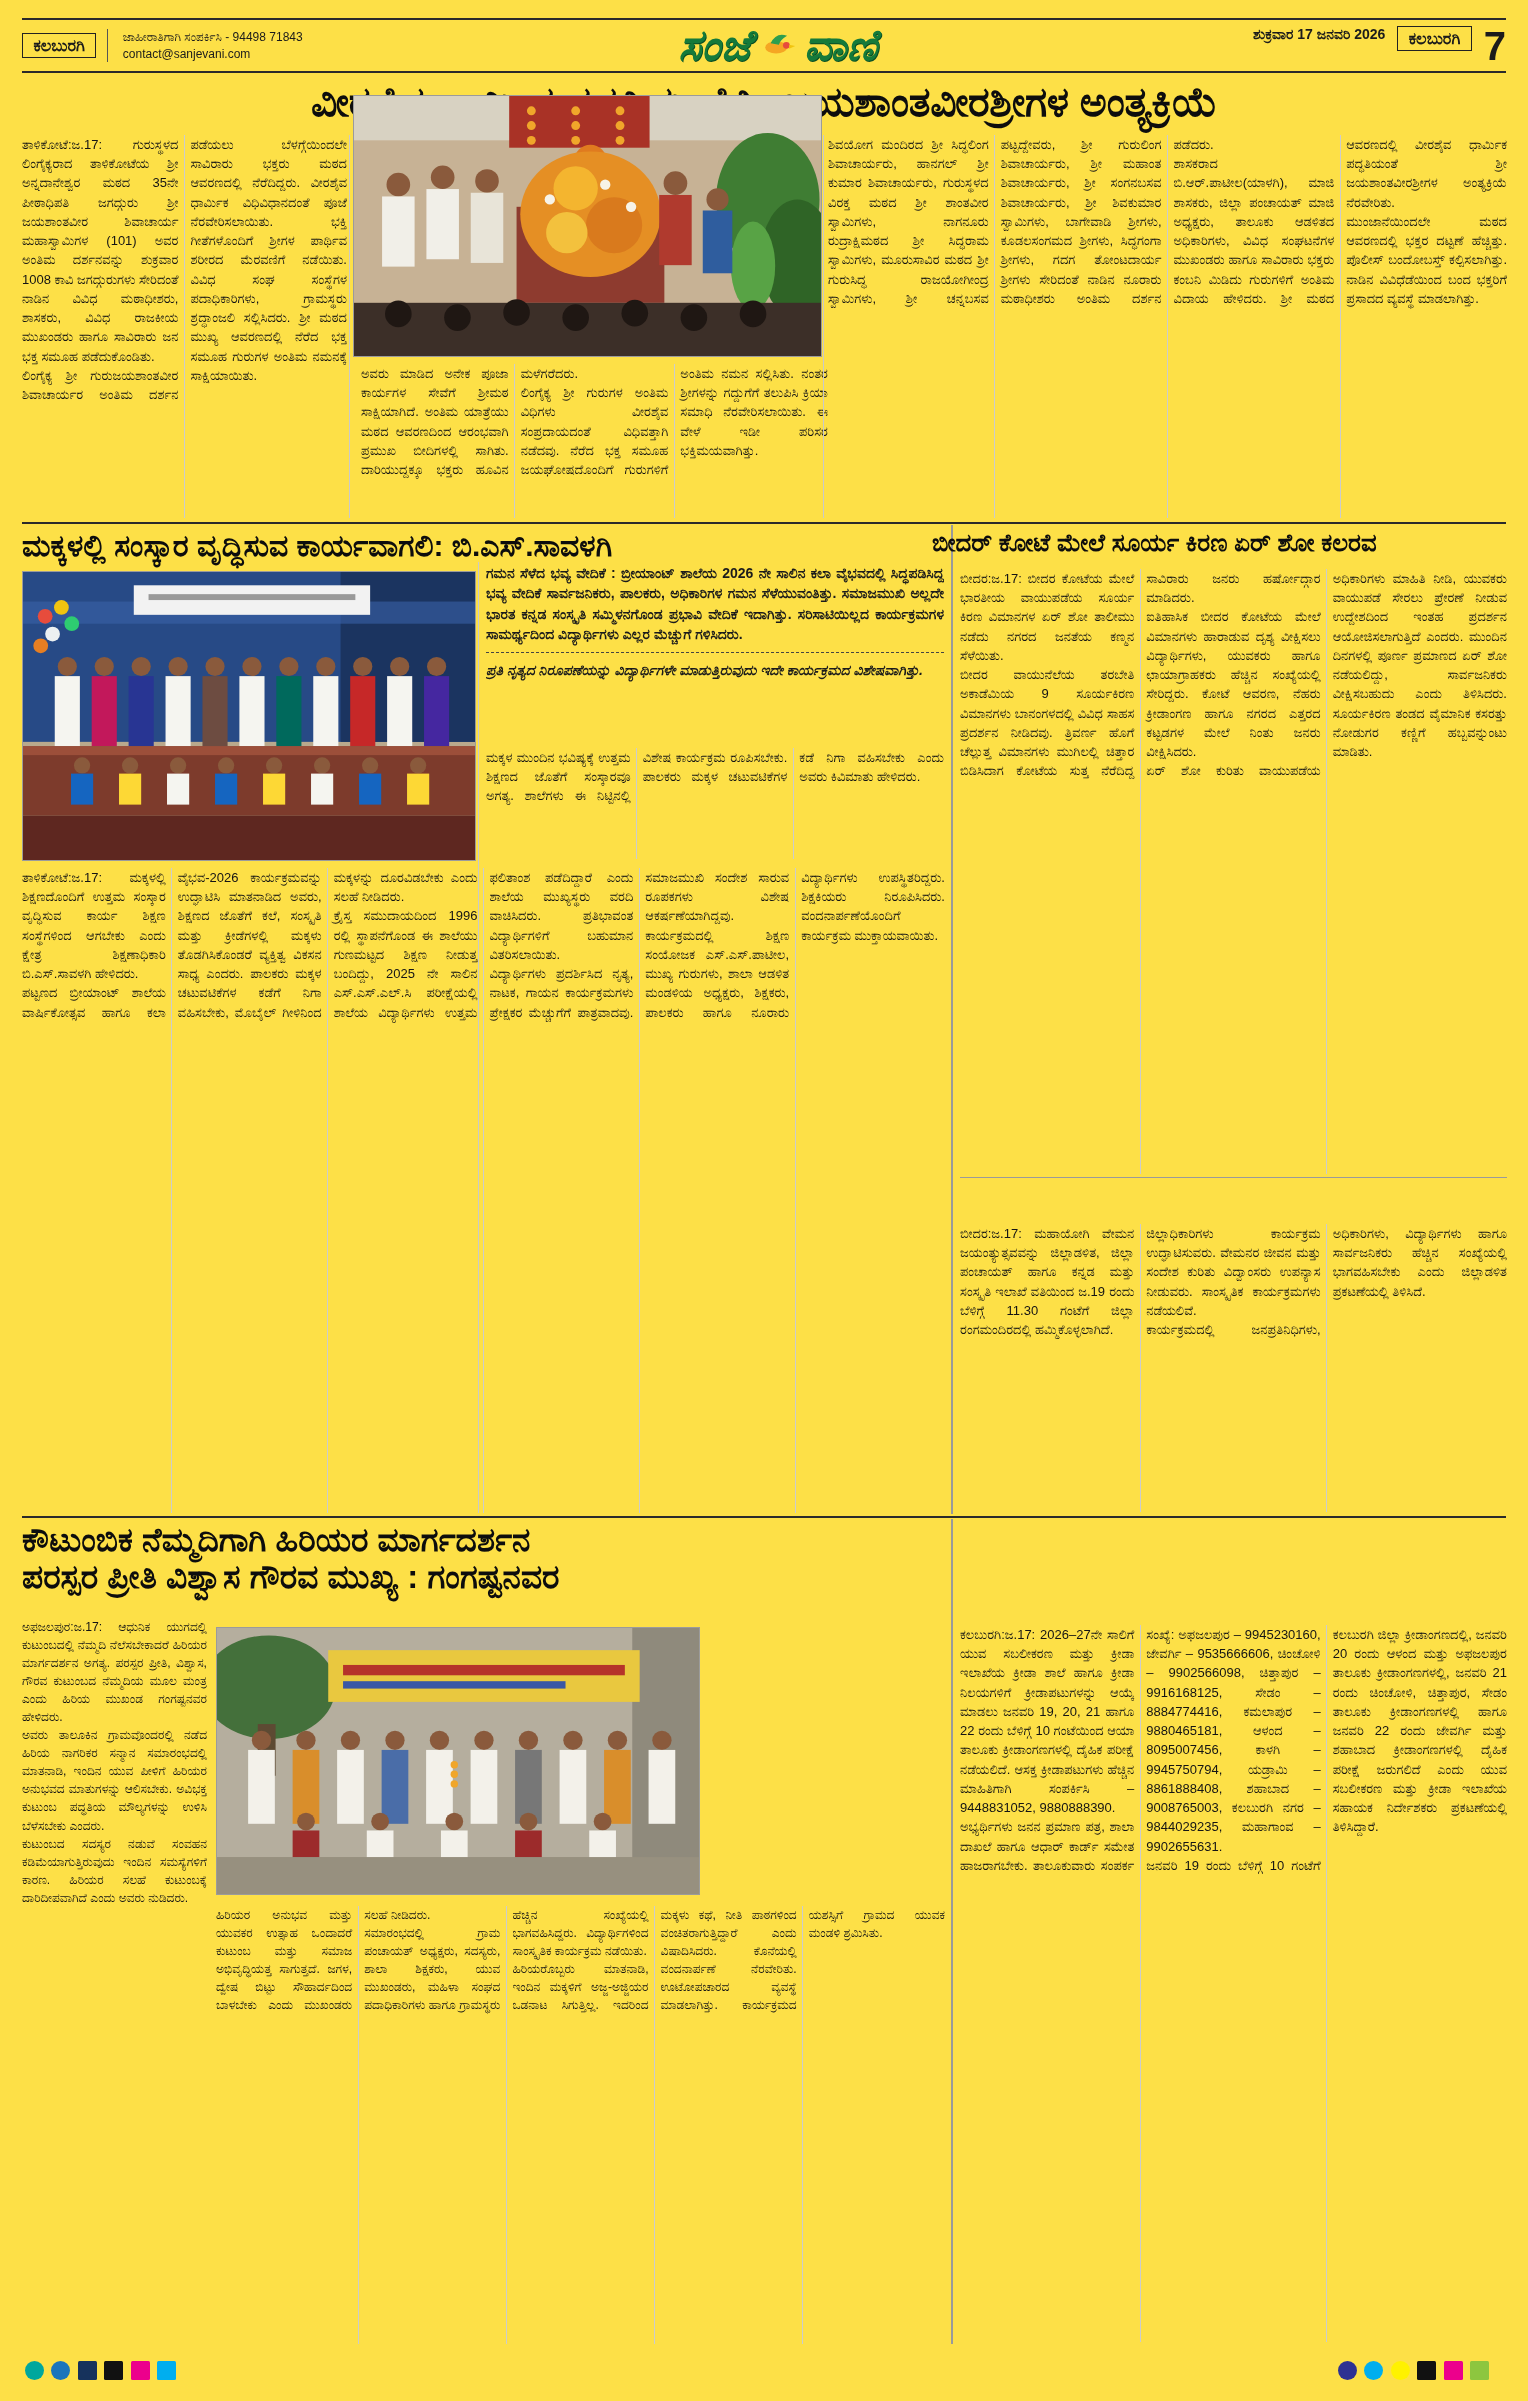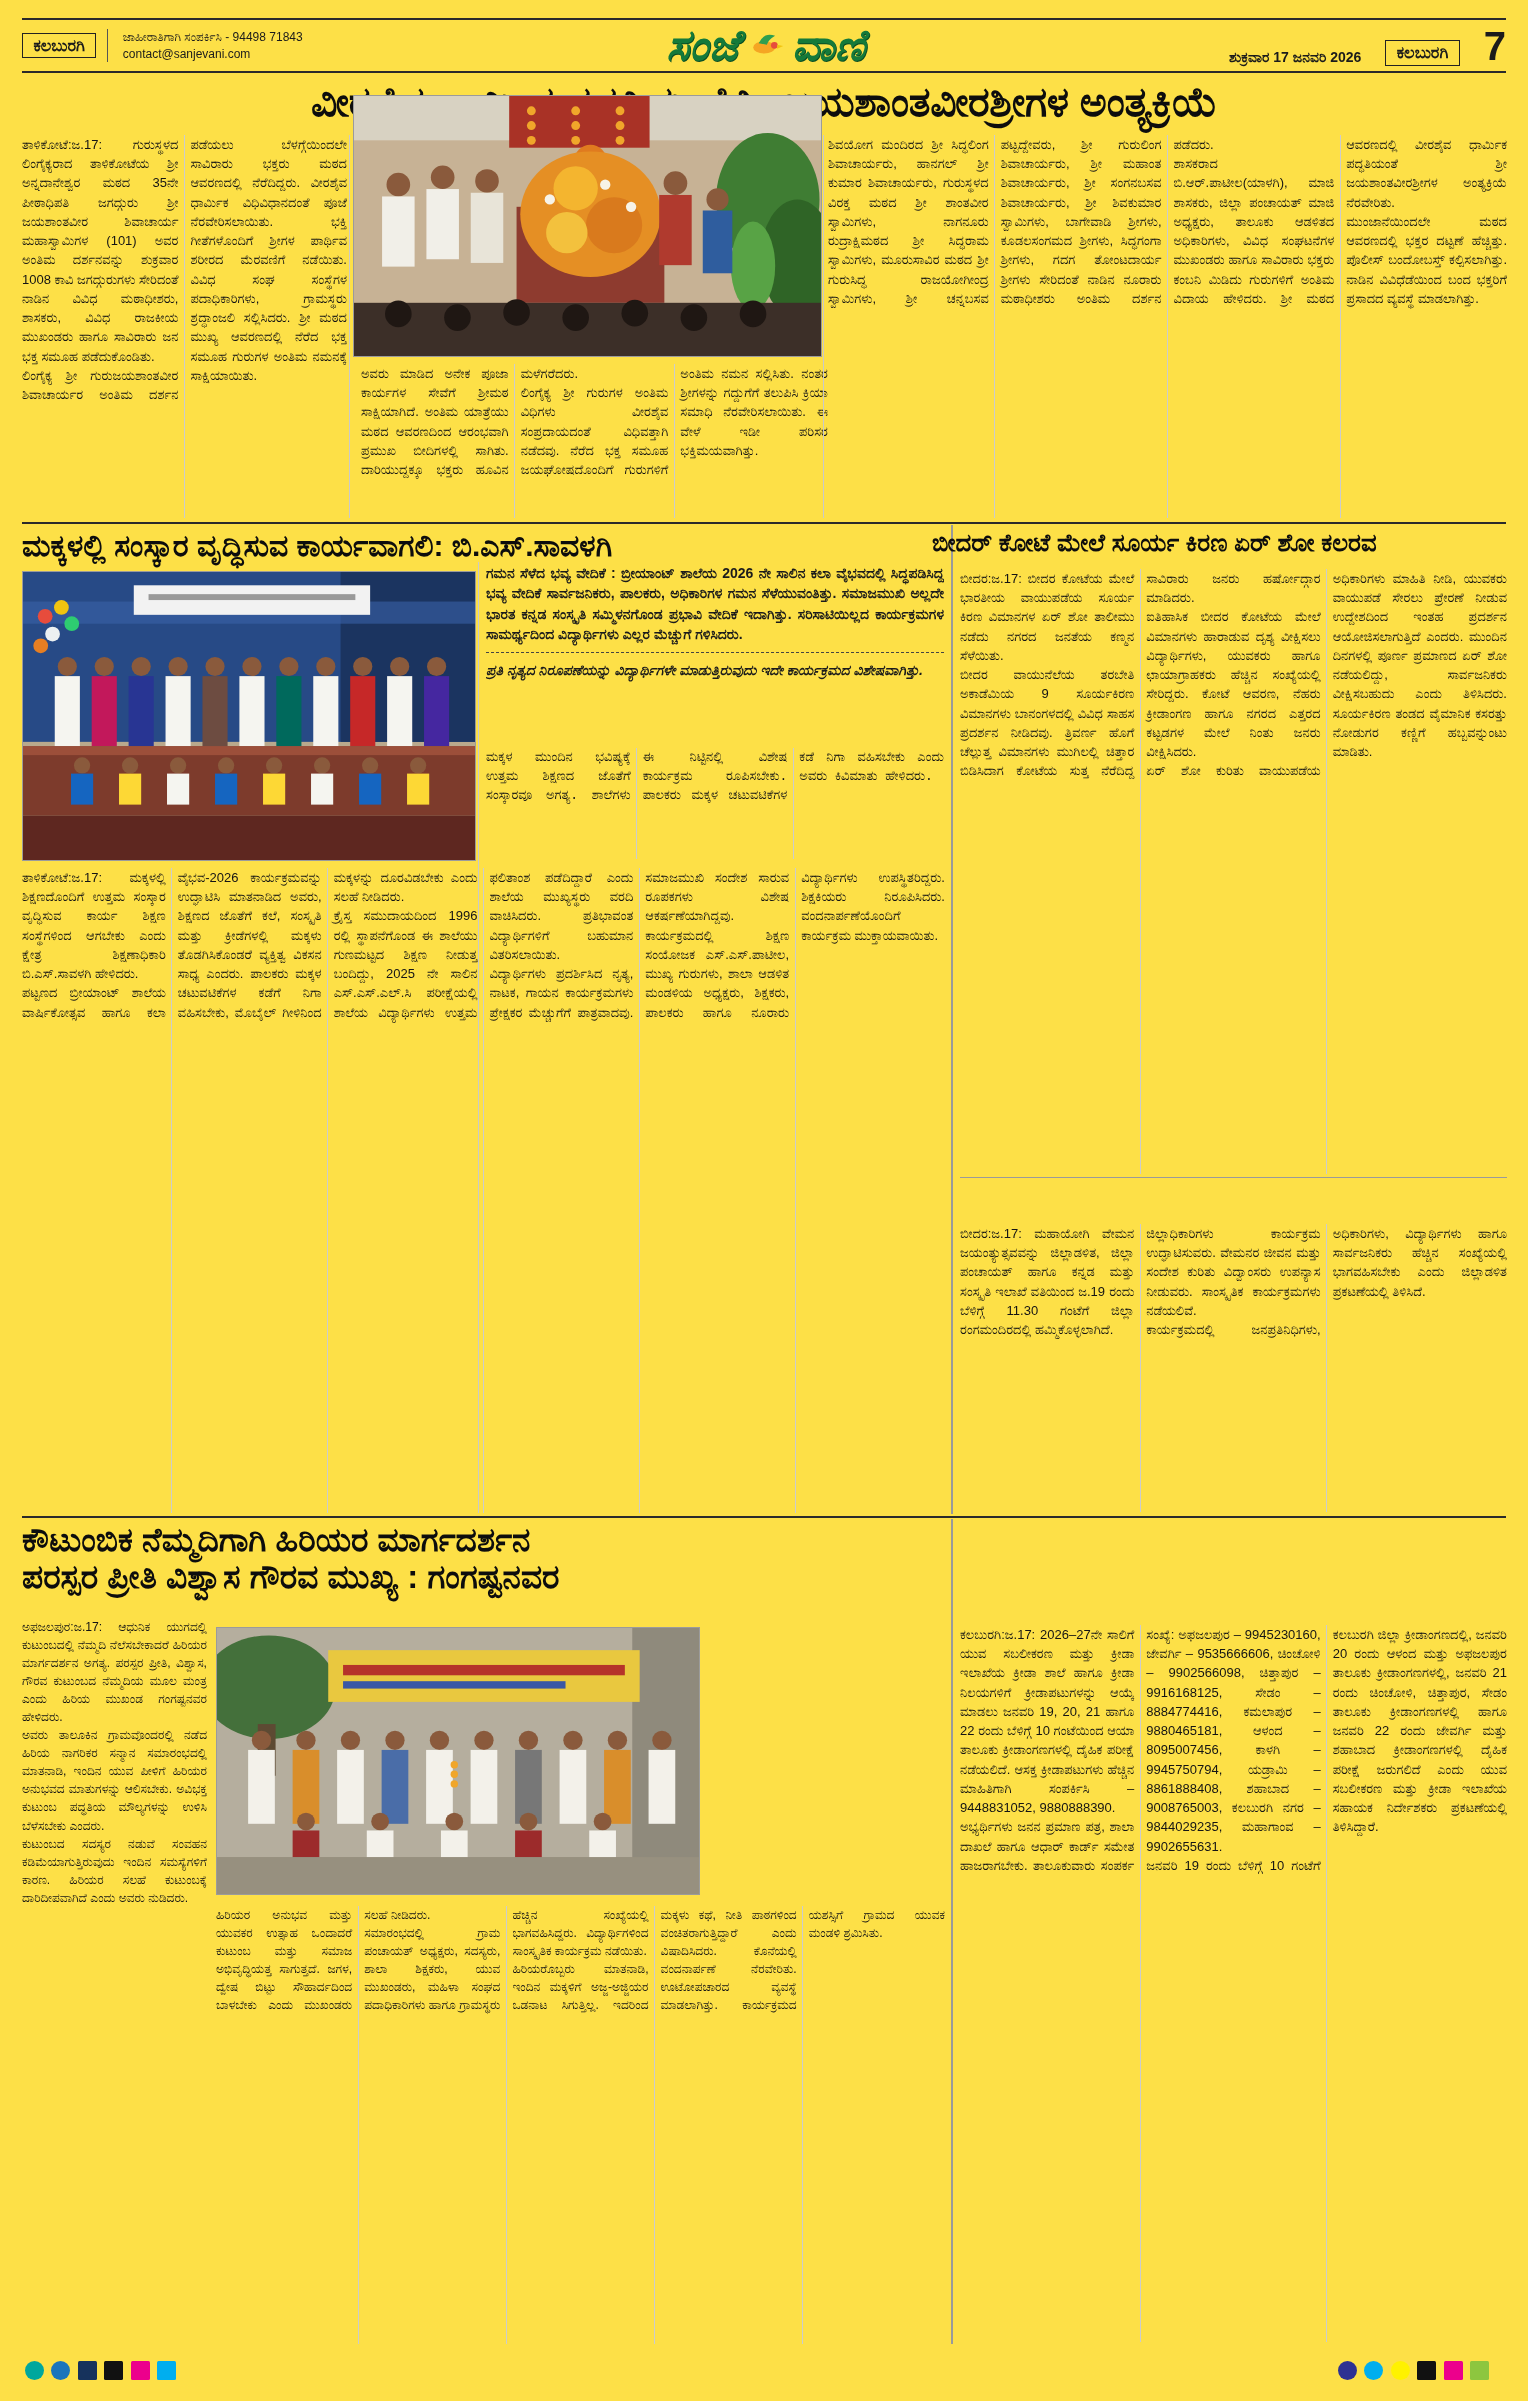--- a/index.html
+++ b/index.html
@@ -23,21 +23,21 @@
   .headline-xl{font-size:41px;font-weight:800;text-align:center;letter-spacing:-0.4px;color:#0d0d0d;line-height:1.08;}
   .headline-lg{font-size:30px;font-weight:800;color:#0d0d0d;line-height:1.12;}
   .headline-md{font-size:24.4px;font-weight:800;color:#0d0d0d;line-height:1.15;}
   .headline-md.italic{font-style:italic;}
   .topbar{position:absolute;left:22px;top:21px;width:1484px;height:49px;display:flex;align-items:center;justify-content:space-between;}
   .top-left{display:flex;align-items:center;gap:10.4px;}
   .city-box{border:1.5px solid #222;padding:2.2px 10.4px;font-size:16.3px;font-weight:700;white-space:nowrap;}
   .contact{font-size:12px;line-height:1.35;border-left:1.5px solid #555;padding-left:15px;}
   .masthead{display:flex;align-items:center;gap:6px;}
   .masthead-text{font-size:43px;font-weight:800;font-style:italic;color:#157a3a;text-shadow:0.7px 0.7px 0 #0a4d22;}
-  .top-right{display:flex;align-items:flex-end;gap:24px;}
+  .top-right{display:flex;align-items:flex-start;gap:12px;}
   .date-text{font-size:14px;font-weight:700;}
   .page-number{font-size:40px;font-weight:800;line-height:1;}
   .photo{position:absolute;overflow:hidden;border:0.7px solid #9b9b9b;background:#b9a98d;}
   .photo svg{display:block;width:100%;height:100%;}
   .sub-box{font-size:14px;line-height:1.45;text-align:justify;}
   .sub-box .bold-part{font-weight:700;white-space:pre-line;}
   .dashed-sep{border:none;border-top:1.5px dashed #444;margin:7.4px 0;}
   .italic-part{font-weight:700;font-style:italic;white-space:pre-line;}
   .footer-marks{position:absolute;display:flex;gap:7.4px;align-items:center;}
   .mark{display:inline-block;width:19px;height:19px;}
@@ -214,21 +214,21 @@
   </div>
 
   <div class="rule-v" style="left:478px;top:562px;width:0.7px;height:951px;"></div>
 
   <div class="abs sub-box" style="left:486px;top:563px;width:458px;height:177px;overflow:hidden;">
     <div class="bold-part">ಗಮನ ಸೆಳೆದ ಭವ್ಯ ವೇದಿಕೆ : ಬ್ರೀಯಾಂಟ್ ಶಾಲೆಯ 2026 ನೇ ಸಾಲಿನ ಕಲಾ ವೈಭವದಲ್ಲಿ ಸಿದ್ಧಪಡಿಸಿದ್ದ ಭವ್ಯ ವೇದಿಕೆ ಸಾರ್ವಜನಿಕರು, ಪಾಲಕರು, ಅಧಿಕಾರಿಗಳ ಗಮನ ಸೆಳೆಯುವಂತಿತ್ತು. ಸಮಾಜಮುಖಿ ಅಲ್ಲದೇ ಭಾರತ ಕನ್ನಡ ಸಂಸ್ಕೃತಿ ಸಮ್ಮಿಳನಗೊಂಡ ಪ್ರಭಾವಿ ವೇದಿಕೆ ಇದಾಗಿತ್ತು. ಸರಿಸಾಟಿಯಿಲ್ಲದ ಕಾರ್ಯಕ್ರಮಗಳ ಸಾಮರ್ಥ್ಯದಿಂದ ವಿದ್ಯಾರ್ಥಿಗಳು ಎಲ್ಲರ ಮೆಚ್ಚುಗೆ ಗಳಿಸಿದರು.</div>
     <hr class="dashed-sep">
     <div class="italic-part">ಪ್ರತಿ ನೃತ್ಯದ ನಿರೂಪಣೆಯನ್ನು ವಿದ್ಯಾರ್ಥಿಗಳೇ ಮಾಡುತ್ತಿರುವುದು ಇದೇ ಕಾರ್ಯಕ್ರಮದ ವಿಶೇಷವಾಗಿತ್ತು.</div>
   </div>
 
-  <div class="abs body-text cols-3" style="left:486px;top:748px;width:458px;height:111px;font-family:Liberation Mono, monospace;">ಮಕ್ಕಳ ಮುಂದಿನ ಭವಿಷ್ಯಕ್ಕೆ ಉತ್ತಮ ಶಿಕ್ಷಣದ ಜೊತೆಗೆ ಸಂಸ್ಕಾರವೂ ಅಗತ್ಯ. ಶಾಲೆಗಳು ಈ ನಿಟ್ಟಿನಲ್ಲಿ ವಿಶೇಷ ಕಾರ್ಯಕ್ರಮ ರೂಪಿಸಬೇಕು. ಪಾಲಕರು ಮಕ್ಕಳ ಚಟುವಟಿಕೆಗಳ ಕಡೆ ನಿಗಾ ವಹಿಸಬೇಕು ಎಂದು ಅವರು ಕಿವಿಮಾತು ಹೇಳಿದರು.</div>
+  <div class="abs body-text cols-3" style="left:486px;top:748px;width:458px;height:111px;">ಮಕ್ಕಳ ಮುಂದಿನ ಭವಿಷ್ಯಕ್ಕೆ ಉತ್ತಮ ಶಿಕ್ಷಣದ ಜೊತೆಗೆ ಸಂಸ್ಕಾರವೂ ಅಗತ್ಯ. ಶಾಲೆಗಳು ಈ ನಿಟ್ಟಿನಲ್ಲಿ ವಿಶೇಷ ಕಾರ್ಯಕ್ರಮ ರೂಪಿಸಬೇಕು. ಪಾಲಕರು ಮಕ್ಕಳ ಚಟುವಟಿಕೆಗಳ ಕಡೆ ನಿಗಾ ವಹಿಸಬೇಕು ಎಂದು ಅವರು ಕಿವಿಮಾತು ಹೇಳಿದರು.</div>
 
   <div class="abs body-text cols-6" style="left:22px;top:868px;width:923px;height:645px;">ತಾಳಿಕೋಟೆ:ಜ.17: ಮಕ್ಕಳಲ್ಲಿ ಶಿಕ್ಷಣದೊಂದಿಗೆ ಉತ್ತಮ ಸಂಸ್ಕಾರ ವೃದ್ಧಿಸುವ ಕಾರ್ಯ ಶಿಕ್ಷಣ ಸಂಸ್ಥೆಗಳಿಂದ ಆಗಬೇಕು ಎಂದು ಕ್ಷೇತ್ರ ಶಿಕ್ಷಣಾಧಿಕಾರಿ ಬಿ.ಎಸ್.ಸಾವಳಗಿ ಹೇಳಿದರು.
 ಪಟ್ಟಣದ ಬ್ರೀಯಾಂಟ್ ಶಾಲೆಯ ವಾರ್ಷಿಕೋತ್ಸವ ಹಾಗೂ ಕಲಾ ವೈಭವ-2026 ಕಾರ್ಯಕ್ರಮವನ್ನು ಉದ್ಘಾಟಿಸಿ ಮಾತನಾಡಿದ ಅವರು, ಶಿಕ್ಷಣದ ಜೊತೆಗೆ ಕಲೆ, ಸಂಸ್ಕೃತಿ ಮತ್ತು ಕ್ರೀಡೆಗಳಲ್ಲಿ ಮಕ್ಕಳು ತೊಡಗಿಸಿಕೊಂಡರೆ ವ್ಯಕ್ತಿತ್ವ ವಿಕಸನ ಸಾಧ್ಯ ಎಂದರು. ಪಾಲಕರು ಮಕ್ಕಳ ಚಟುವಟಿಕೆಗಳ ಕಡೆಗೆ ನಿಗಾ ವಹಿಸಬೇಕು, ಮೊಬೈಲ್ ಗೀಳಿನಿಂದ ಮಕ್ಕಳನ್ನು ದೂರವಿಡಬೇಕು ಎಂದು ಸಲಹೆ ನೀಡಿದರು.
 ಕ್ರೈಸ್ತ ಸಮುದಾಯದಿಂದ 1996 ರಲ್ಲಿ ಸ್ಥಾಪನೆಗೊಂಡ ಈ ಶಾಲೆಯು ಗುಣಮಟ್ಟದ ಶಿಕ್ಷಣ ನೀಡುತ್ತ ಬಂದಿದ್ದು, 2025 ನೇ ಸಾಲಿನ ಎಸ್.ಎಸ್.ಎಲ್.ಸಿ ಪರೀಕ್ಷೆಯಲ್ಲಿ ಶಾಲೆಯ ವಿದ್ಯಾರ್ಥಿಗಳು ಉತ್ತಮ ಫಲಿತಾಂಶ ಪಡೆದಿದ್ದಾರೆ ಎಂದು ಶಾಲೆಯ ಮುಖ್ಯಸ್ಥರು ವರದಿ ವಾಚಿಸಿದರು. ಪ್ರತಿಭಾವಂತ ವಿದ್ಯಾರ್ಥಿಗಳಿಗೆ ಬಹುಮಾನ ವಿತರಿಸಲಾಯಿತು.
 ವಿದ್ಯಾರ್ಥಿಗಳು ಪ್ರದರ್ಶಿಸಿದ ನೃತ್ಯ, ನಾಟಕ, ಗಾಯನ ಕಾರ್ಯಕ್ರಮಗಳು ಪ್ರೇಕ್ಷಕರ ಮೆಚ್ಚುಗೆಗೆ ಪಾತ್ರವಾದವು. ಸಮಾಜಮುಖಿ ಸಂದೇಶ ಸಾರುವ ರೂಪಕಗಳು ವಿಶೇಷ ಆಕರ್ಷಣೆಯಾಗಿದ್ದವು.
 ಕಾರ್ಯಕ್ರಮದಲ್ಲಿ ಶಿಕ್ಷಣ ಸಂಯೋಜಕ ಎಸ್.ಎಸ್.ಪಾಟೀಲ, ಮುಖ್ಯ ಗುರುಗಳು, ಶಾಲಾ ಆಡಳಿತ ಮಂಡಳಿಯ ಅಧ್ಯಕ್ಷರು, ಶಿಕ್ಷಕರು, ಪಾಲಕರು ಹಾಗೂ ನೂರಾರು ವಿದ್ಯಾರ್ಥಿಗಳು ಉಪಸ್ಥಿತರಿದ್ದರು. ಶಿಕ್ಷಕಿಯರು ನಿರೂಪಿಸಿದರು. ವಂದನಾರ್ಪಣೆಯೊಂದಿಗೆ ಕಾರ್ಯಕ್ರಮ ಮುಕ್ತಾಯವಾಯಿತು.</div>
 
   <div class="abs headline-md" style="left:932px;top:529px;width:547px;">ಬೀದರ್ ಕೋಟೆ ಮೇಲೆ ಸೂರ್ಯ ಕಿರಣ ಏರ್ ಶೋ ಕಲರವ</div>
   <div class="abs body-text cols-3" style="left:960px;top:569px;width:547px;height:605px;">ಬೀದರ:ಜ.17: ಬೀದರ ಕೋಟೆಯ ಮೇಲೆ ಭಾರತೀಯ ವಾಯುಪಡೆಯ ಸೂರ್ಯ ಕಿರಣ ವಿಮಾನಗಳ ಏರ್ ಶೋ ತಾಲೀಮು ನಡೆದು ನಗರದ ಜನತೆಯ ಕಣ್ಮನ ಸೆಳೆಯಿತು.
 ಬೀದರ ವಾಯುನೆಲೆಯ ತರಬೇತಿ ಅಕಾಡೆಮಿಯ 9 ಸೂರ್ಯಕಿರಣ ವಿಮಾನಗಳು ಬಾನಂಗಳದಲ್ಲಿ ವಿವಿಧ ಸಾಹಸ ಪ್ರದರ್ಶನ ನೀಡಿದವು. ತ್ರಿವರ್ಣ ಹೊಗೆ ಚೆಲ್ಲುತ್ತ ವಿಮಾನಗಳು ಮುಗಿಲಲ್ಲಿ ಚಿತ್ತಾರ ಬಿಡಿಸಿದಾಗ ಕೋಟೆಯ ಸುತ್ತ ನೆರೆದಿದ್ದ ಸಾವಿರಾರು ಜನರು ಹರ್ಷೋದ್ಗಾರ ಮಾಡಿದರು.

